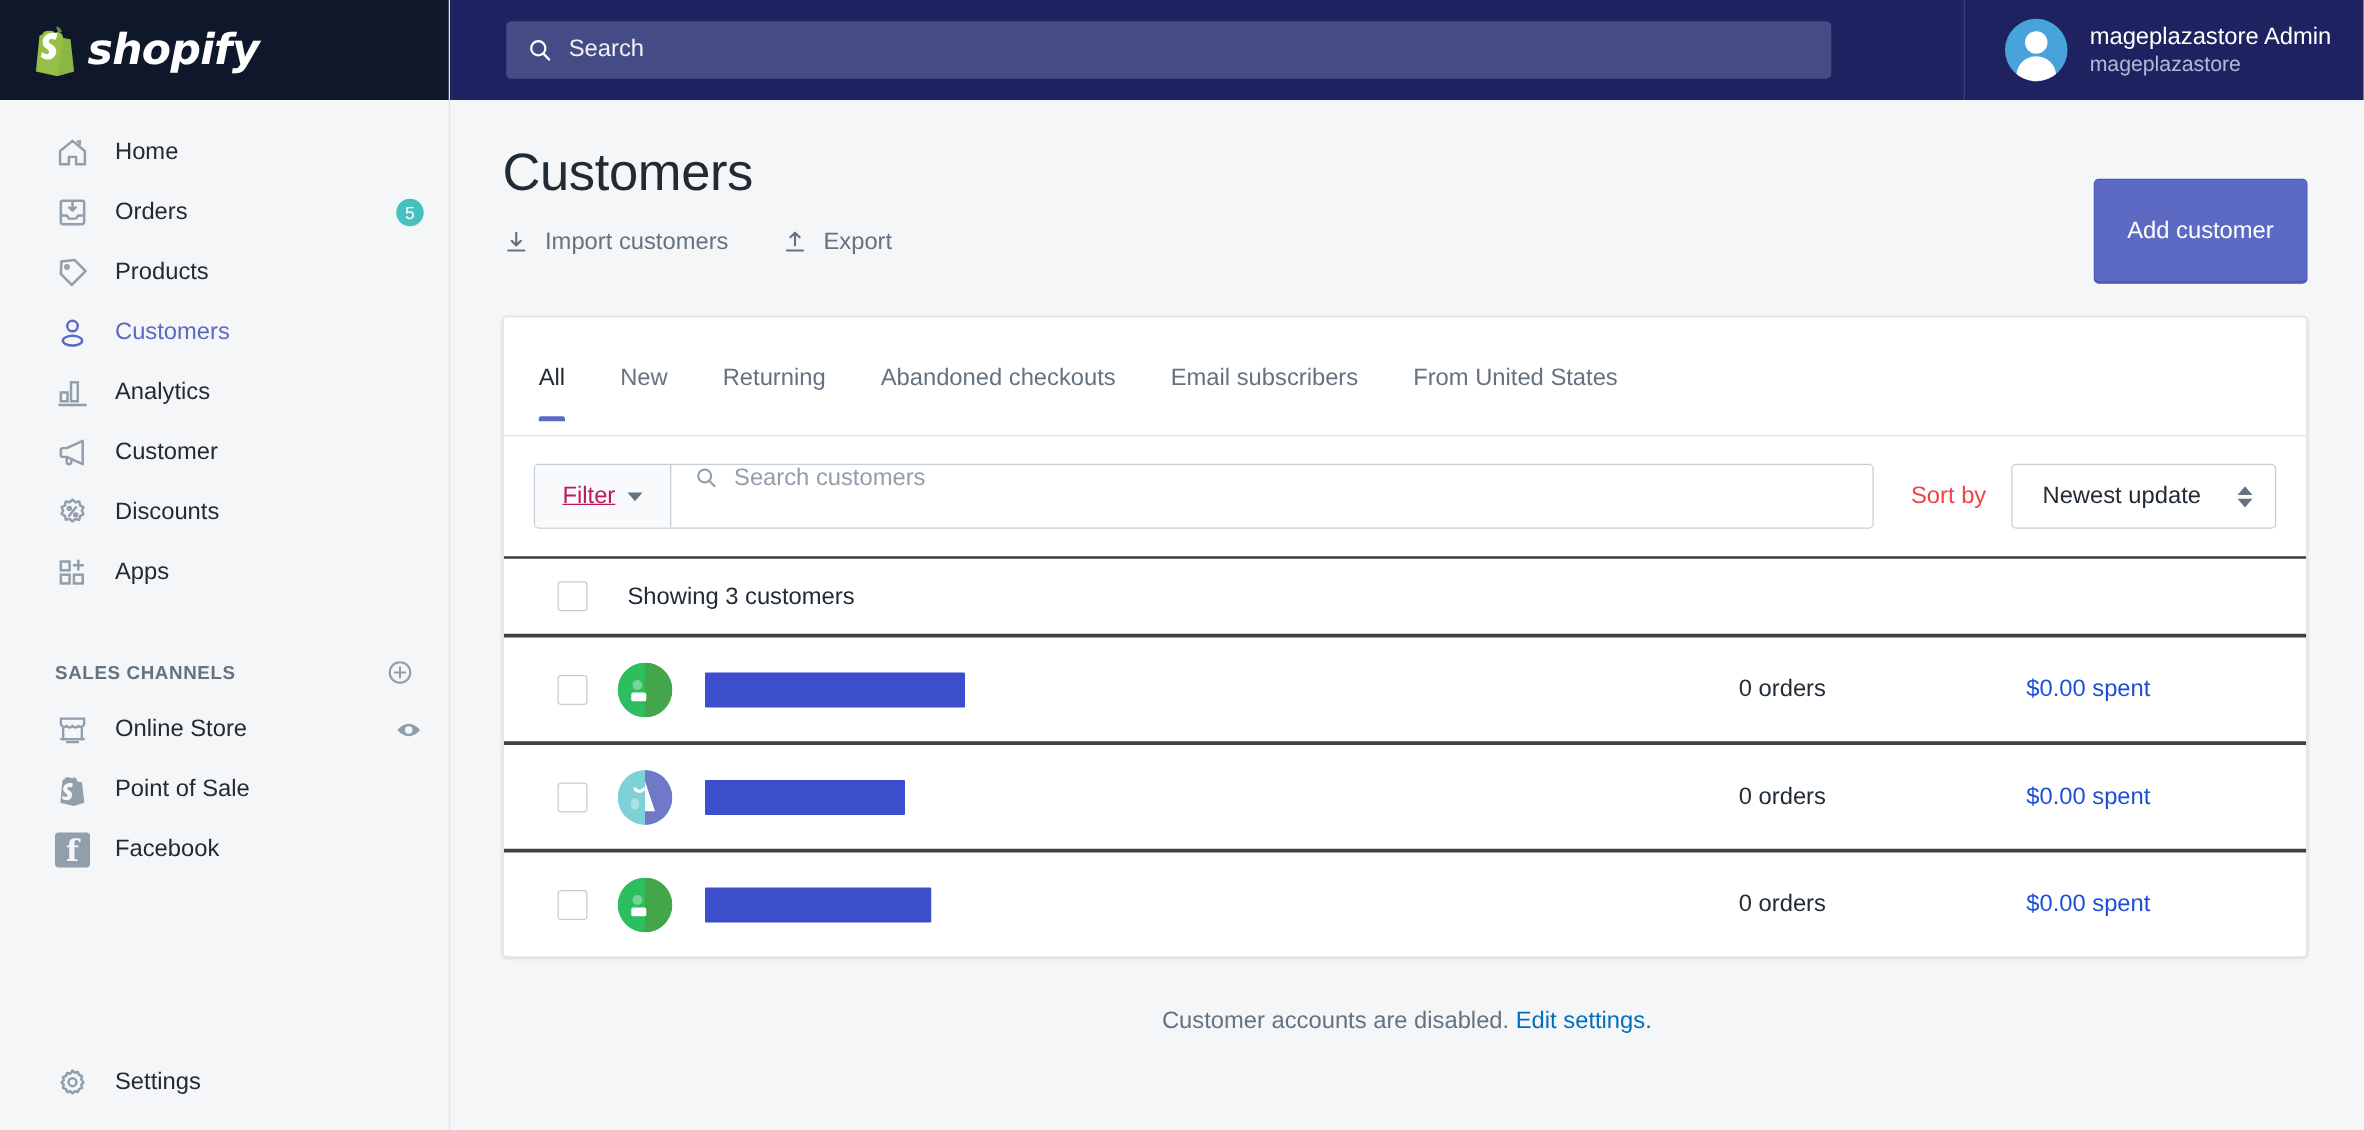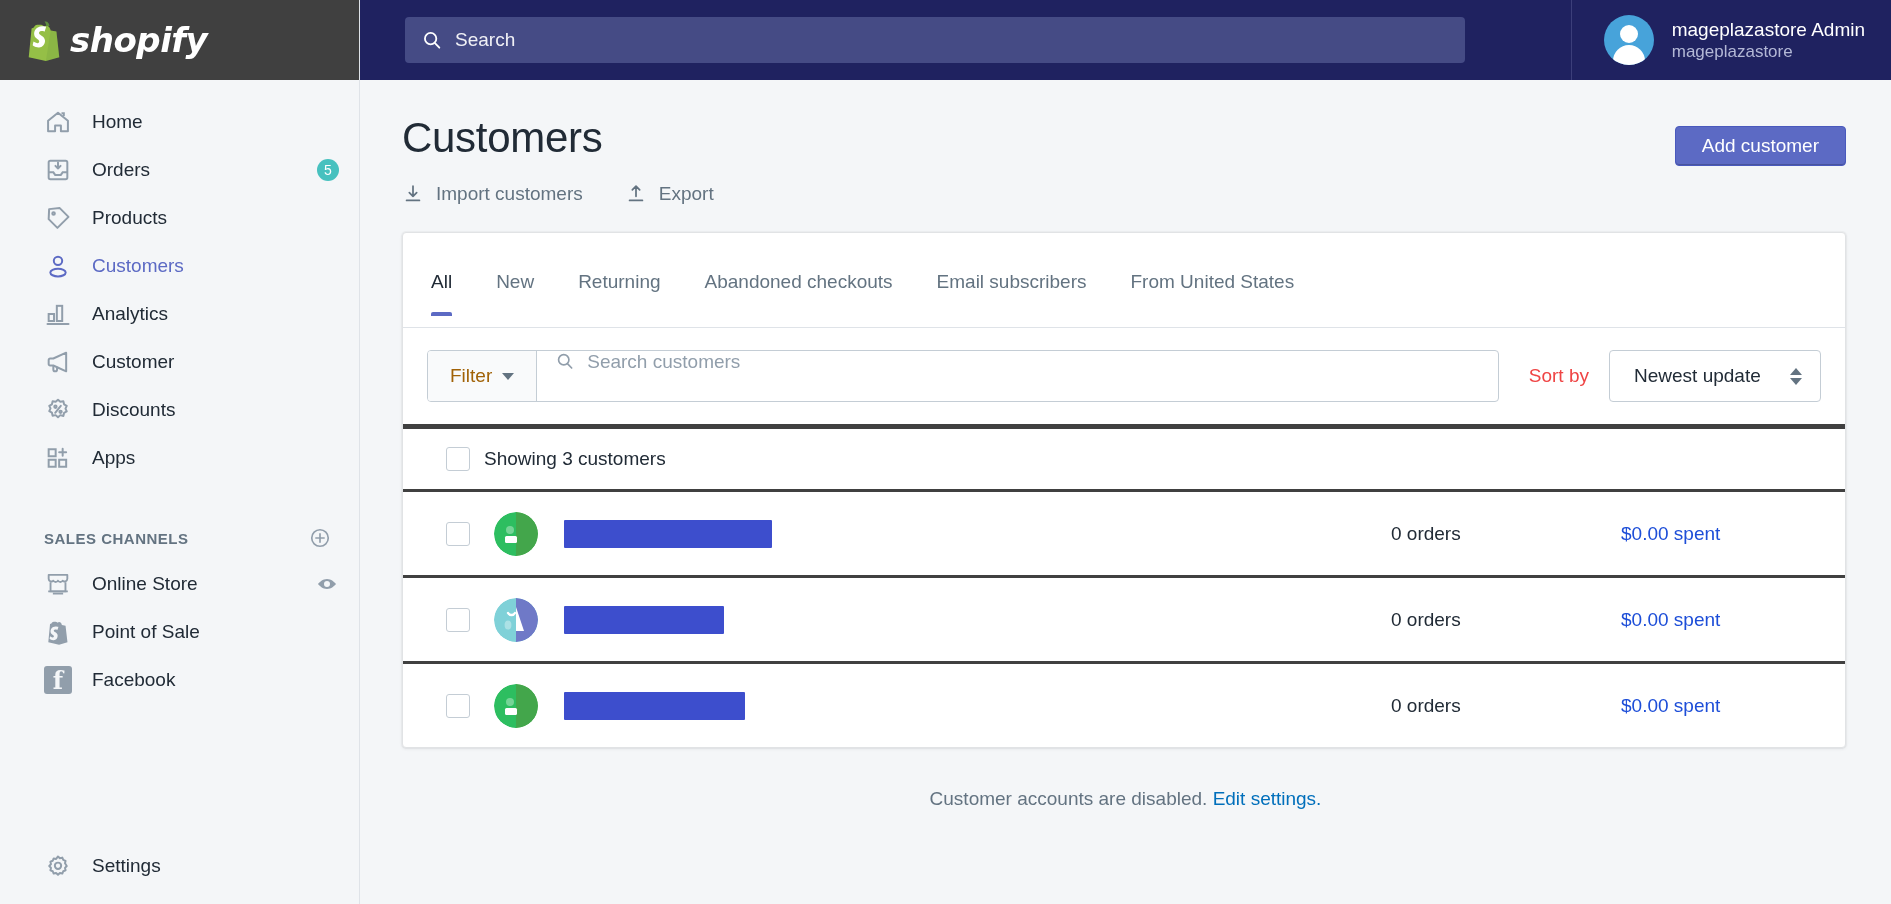--- a/index.html
+++ b/index.html
@@ -13,21 +13,21 @@
 
   
   .sidebar {
     width: 360px; flex: 0 0 360px;
     background: #f4f6f8;
     border-right: 1px solid #dfe3e8;
     display: flex; flex-direction: column;
     position: relative;
   }
   .logo-bar {
-    height: 80px; background: #404040;
+    height: 80px; background: #0f172a;
     display: flex; align-items: center; padding-left: 24px;
   }
   .logo-mark { width: 40px; height: 42px; flex: 0 0 40px; }
   .logo-word {
     color: #fff; font-size: 34px; font-style: italic; font-weight: bold;
     letter-spacing: -0.5px; margin-left: 6px;
     font-family: "DejaVu Sans", sans-serif;
   }
   .nav { padding-top: 18px; }
   .nav-item {
@@ -101,22 +101,22 @@
     font-size: 42px; color: #212b36; font-weight: normal; letter-spacing: -0.3px;
   }
   .page-actions { display: flex; align-items: center; margin-top: 20px; }
   .page-action {
     display: flex; align-items: center; color: #637381; font-size: 19px;
     margin-right: 42px; cursor: pointer;
   }
   .page-action svg { width: 22px; height: 24px; margin-right: 12px; }
   .btn-primary {
     background: #5c6ac4; color: #fff; border: 1px solid #4959bd;
-    border-radius: 4px; font-size: 19px; padding: 8px 26px; cursor: pointer;
-    align-self: flex-start; margin-top: 12px;
+    border-radius: 4px; font-size: 19px; padding: 30px 26px; cursor: pointer;
+    align-self: flex-start; margin-top: 29px;
     box-shadow: inset 0 -1px 0 rgba(0,0,0,.2);
     font-family: "Liberation Sans", sans-serif;
   }
 
   .card {
     margin: 26px 45px 0 42px; background: #fff;
     border: 1px solid #e1e3e5; border-radius: 4px;
     box-shadow: 0 0 0 1px rgba(63,63,68,.03), 0 1px 3px rgba(63,63,68,.10);
     overflow: hidden;
   }
@@ -131,21 +131,21 @@
     height: 4px; background: #5c6ac4; border-radius: 2px 2px 0 0;
   }
   .filter-row { display: flex; align-items: center; padding: 22px 24px; }
   .filter-group {
     display: flex; flex: 1; height: 52px;
     border: 1px solid #c4cdd5; border-radius: 4px; overflow: hidden; background: #fff;
   }
   .filter-btn {
     display: flex; align-items: center; gap: 10px;
     padding: 0 22px; background: #f9fafb; border-right: 1px solid #c4cdd5;
-    font-size: 19px; color: #a16207; cursor: pointer;
+    font-size: 19px; color: #be185d; cursor: pointer; text-decoration: underline;
   }
   .caret { width: 0; height: 0; border-left: 6px solid transparent;
            border-right: 6px solid transparent; border-top: 7px solid #637381; }
   .filter-search { display: flex; align-items: flex-start; flex: 1; padding: 0 18px; cursor: text; }
   .filter-search svg { width: 20px; height: 20px; margin-right: 12px; }
   .filter-search .ph { color: #919eab; font-size: 19px; }
   .sort-label { color: #ef4444; font-size: 19px; margin: 0 20px 0 30px; }
   .sort-select {
     display: flex; align-items: center; gap: 18px;
     height: 52px; padding: 0 18px 0 24px; min-width: 212px;
@@ -156,22 +156,22 @@
   .updown i { width: 0; height: 0; border-left: 6px solid transparent;
               border-right: 6px solid transparent; display: block; }
   .updown i.up { border-bottom: 7px solid #637381; }
   .updown i.dn { border-top: 7px solid #637381; }
 
   .cbx {
     width: 24px; height: 24px; border: 1px solid #c4cdd5; border-radius: 3px;
     background: #fff; cursor: pointer; flex: 0 0 24px;
   }
   .showing-row {
-    display: flex; align-items: center; gap: 14px;
-    padding: 18px 24px 18px 43px; border-top: 5px solid #404040;
+    display: flex; align-items: flex-end; gap: 32px;
+    padding: 18px 24px 18px 43px; border-top: 2px solid #404040;
   }
   .showing-text { font-size: 19px; color: #212b36; }
 
   .cust-row {
     display: flex; align-items: center;
     padding: 0 24px 0 43px; height: 86px;
     border-top: 3px solid #404040; cursor: pointer;
   }
   .cust-avatar {
     width: 44px; height: 44px; border-radius: 50%; margin: 0 26px 0 24px;

